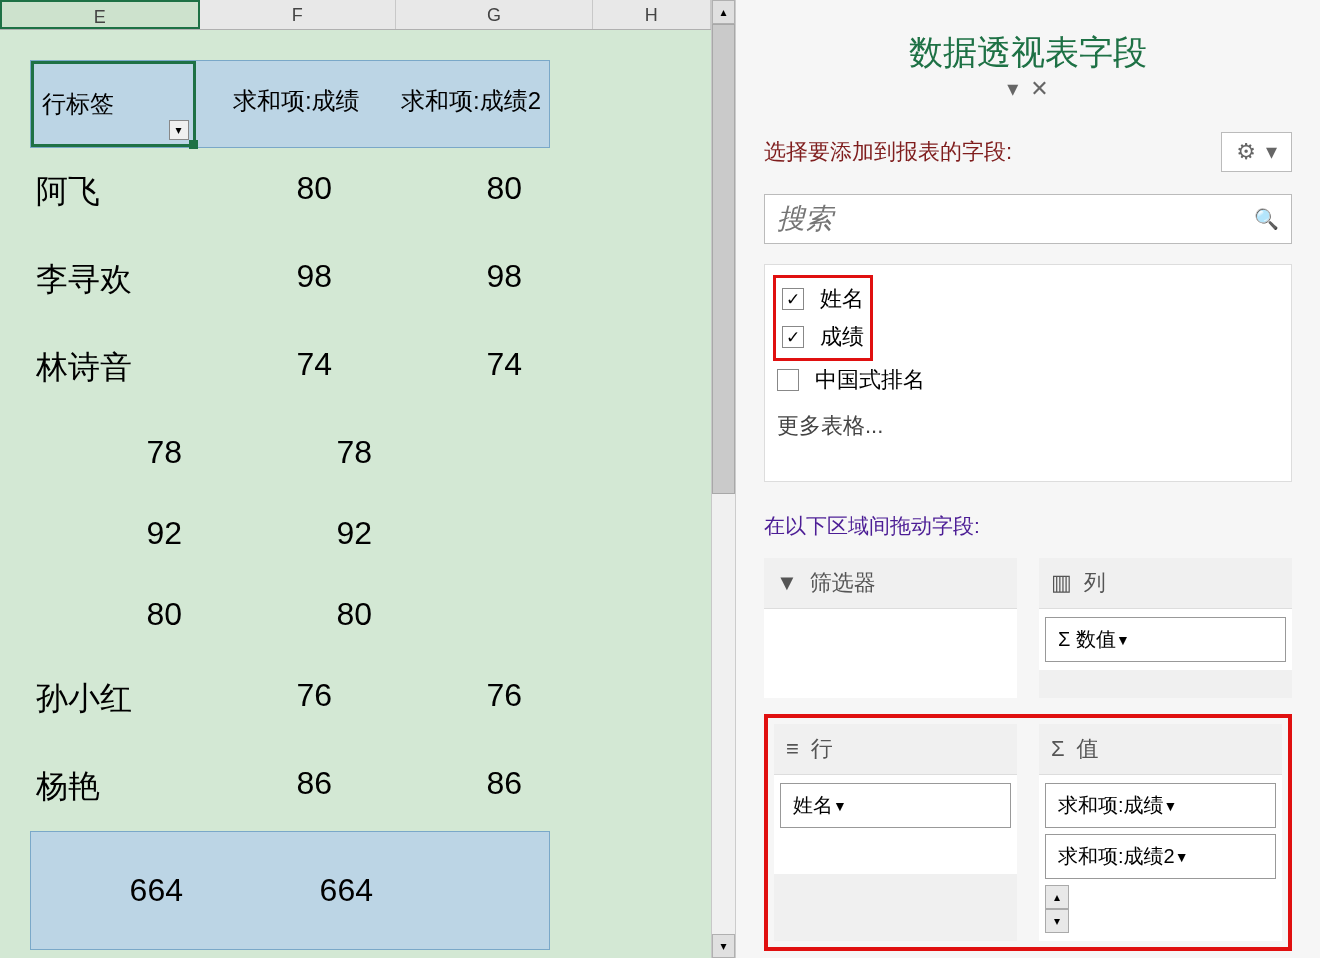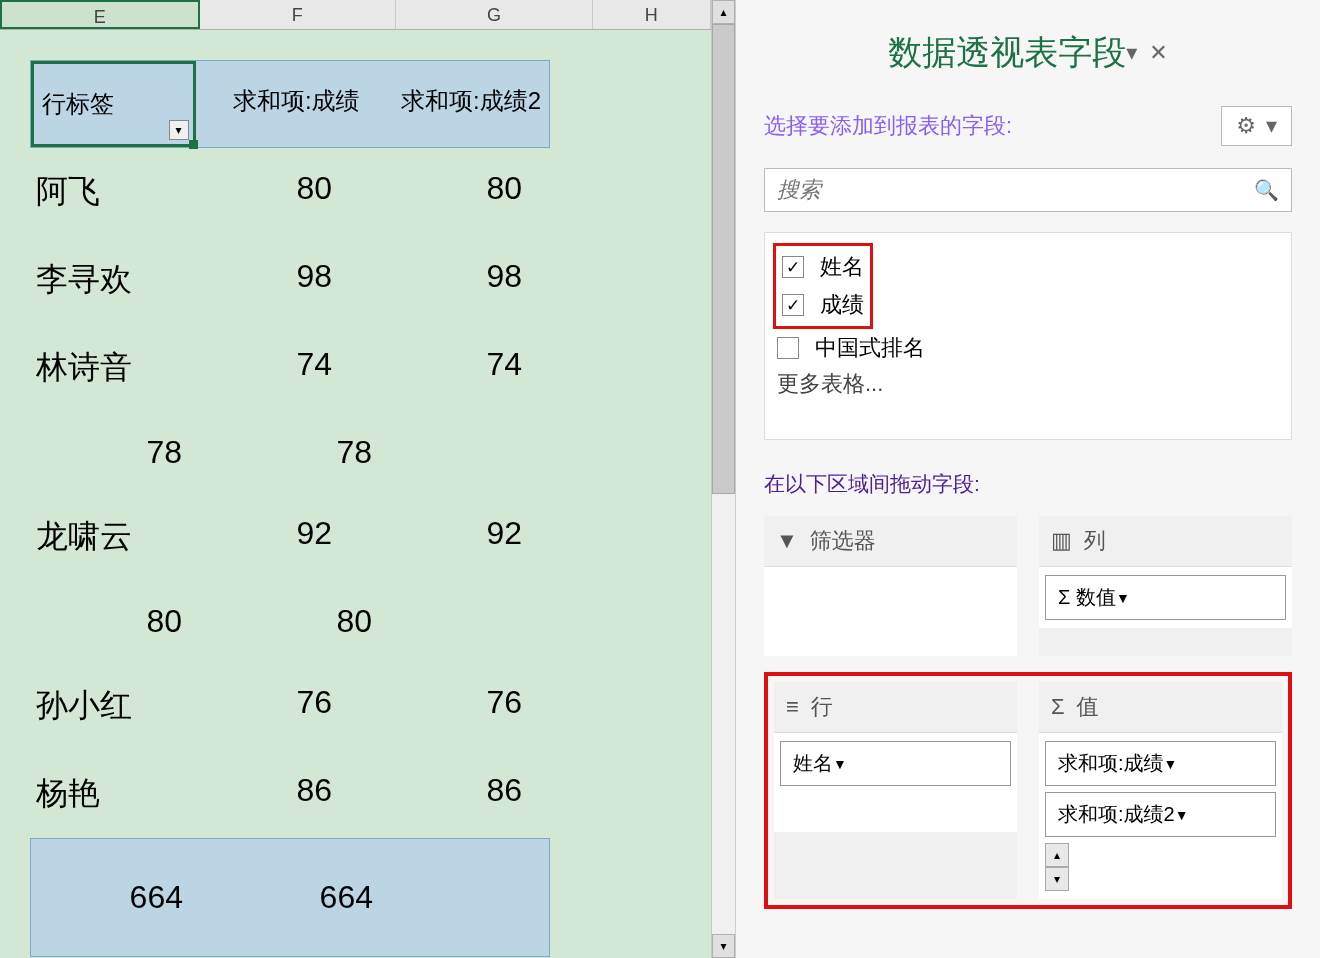--- a/index.html
+++ b/index.html
@@ -28,37 +28,37 @@
   .pt-row .cG { width:190px; text-align:right; padding-right:28px; }
   .pt-total { background:#bcd5e5; border:1px solid #7aa8c8; }
   .pt-total .c { padding-top:40px; padding-bottom:40px; font-weight:500; }
 
   .vscroll { width:24px; background:#f0f0f0; border-left:1px solid #c8c8c8; display:flex; flex-direction:column; }
   .vscroll .arr { height:24px; background:#e0e0e0; border:1px solid #b0b0b0; display:flex; align-items:center; justify-content:center; font-size:12px; }
   .vscroll .thumb { flex:0 0 470px; background:#cacaca; border:1px solid #a8a8a8; }
   .vscroll .track { flex:1; }
   
   .pane { flex:1; background:#f6f6f6; border-left:1px solid #ccc; padding: 30px 28px 20px; display:flex; flex-direction:column; }
-  .pn-top { display:flex; justify-content:center; align-items:center; }
+  .pn-top { display:flex; justify-content:space-between; align-items:center;flex-direction:column; }
   .pn-title { color:#1e7145; font-size:34px; font-weight:400; }
   .pn-ctrls { display:flex; gap:12px; align-items:center; }
   .pn-ctrls .ic { color:#666; font-size:22px; }
   .pn-sub { margin-top:30px; display:flex; justify-content:space-between; align-items:center; }
-  .pn-sub-txt { font-size:22px; color:#8b5cf6; }
+  .pn-sub-txt { font-size:22px; color:#7f1d1d; }
   .gear { border:1px solid #bbb; padding:6px 14px; display:flex; gap:10px; align-items:center; color:#666; background:#fff; }
   
   .search { margin-top:22px; border:1px solid #bbb; background:#fff; display:flex; align-items:center; padding:8px 12px; }
-  .search input { flex:1; border:none; outline:none; font-size:22px; color:#888; font-style:italic; }
+  .search input { flex:1; border:none; outline:none; font-size:28px; color:#888; font-style:italic; }
   .search .sicon { color:#2b78c4; font-size:20px; }
   
   .fields { margin-top:20px; background:#fff; border:1px solid #ddd; padding:10px 8px 40px; }
   .fld { display:flex; align-items:center; padding:4px 4px; font-size:22px; }
   .fld .cb { width:22px; height:22px; border:1px solid #888; margin-right:16px; display:flex; align-items:center; justify-content:center; font-size:17px; background:#fff; }
   .hl { border:3px solid #e01010; display:inline-block; padding:2px; }
-  .more { margin-top:2px; font-size:22px; color:#444; padding-left:4px; }
+  .more { margin-top:12px; font-size:22px; color:#444; padding-left:4px; }
   
   .areas { margin-top:30px; }
   .areas-title { font-size:21px; color:#4c1d95; margin-bottom:18px; }
   .grid { display:grid; grid-template-columns:1fr 1fr; gap:16px 22px; }
   .box { background:#f0f0f0; display:flex; flex-direction:column; }
   .box-hdr { display:flex; align-items:center; gap:12px; padding:10px 12px; font-size:22px; color:#555; }
   .box-body { background:#fff; padding:8px 6px; min-height:48px; border-top:1px solid #ddd; display:flex; flex-direction:column; gap:6px; }
   .chip { border:1px solid #999; background:#fff; padding:8px 12px; display:flex; justify-content:flex-start; align-items:center; font-size:20px; }
   .chip .caret { font-size:14px; }
   .b-filter { }
@@ -105,21 +105,20 @@
             <div class="pt-row">
               <div class="c cE">林诗音</div>
               <div class="c cF">74</div>
               <div class="c cG">74</div>
             </div>
             <div class="pt-row">
               <div class="c cF">78</div>
               <div class="c cG">78</div>
             </div>
             <div class="pt-row">
-              <div class="c cE">龙啸云</div>
               <div class="c cF">92</div>
               <div class="c cG">92</div>
             </div>
             <div class="pt-row">
               <div class="c cF">80</div>
               <div class="c cG">80</div>
             </div>
             <div class="pt-row">
               <div class="c cE">孙小红</div>
               <div class="c cF">76</div>

